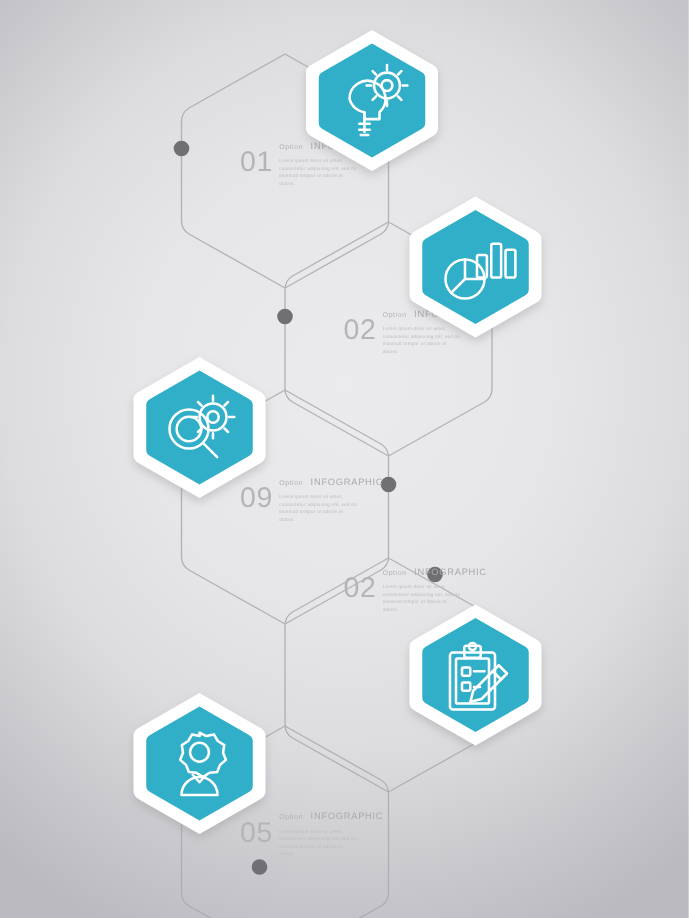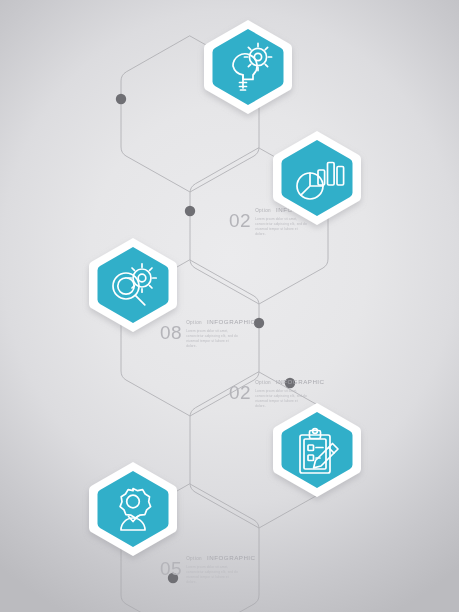--- a/index.html
+++ b/index.html
@@ -136,37 +136,49 @@
 
     <g fill="#6f6f74">
       <circle cx="121" cy="99" r="5.2"></circle>
       <circle cx="190" cy="211" r="5.2"></circle>
       <circle cx="259" cy="323" r="5.2"></circle>
       <circle cx="290" cy="383" r="5.2"></circle>
       <circle cx="173" cy="578" r="5.2"></circle>
     </g>
   </svg>
 
+  <div class="step-text" style="left:160px;top:94px;">
+    <div class="st-row">
+      <div class="st-num">01</div>
+      <div class="st-right">
+        <div class="st-headline">
+          <span class="st-opt-above">Option</span>
+          <span class="st-head">INFOGRAPHIC</span>
+        </div>
+        <div class="st-body">Lorem ipsum dolor sit amet, consectetur adipiscing elit, sed do eiusmod tempor ut labore et dolore.</div>
+      </div>
+    </div>
+  </div>
 
   <div class="step-text" style="left:229px;top:206px;">
     <div class="st-row">
       <div class="st-num">02</div>
       <div class="st-right">
         <div class="st-headline">
           <span class="st-opt-above">Option</span>
           <span class="st-head">INFOGRAPHIC</span>
         </div>
         <div class="st-body">Lorem ipsum dolor sit amet, consectetur adipiscing elit, sed do eiusmod tempor ut labore et dolore.</div>
       </div>
     </div>
   </div>
 
   <div class="step-text" style="left:160px;top:318px;">
     <div class="st-row">
-      <div class="st-num">08</div>
+      <div class="st-num">09</div>
       <div class="st-right">
         <div class="st-headline">
           <span class="st-opt-above">Option</span>
           <span class="st-head">INFOGRAPHIC</span>
         </div>
         <div class="st-body">Lorem ipsum dolor sit amet, consectetur adipiscing elit, sed do eiusmod tempor ut labore et dolore.</div>
       </div>
     </div>
   </div>
 
@@ -176,21 +188,21 @@
       <div class="st-right">
         <div class="st-headline">
           <span class="st-opt-above">Option</span>
           <span class="st-head">INFOGRAPHIC</span>
         </div>
         <div class="st-body">Lorem ipsum dolor sit amet, consectetur adipiscing elit, sed do eiusmod tempor ut labore et dolore.</div>
       </div>
     </div>
   </div>
 
-  <div class="step-text" style="left:160px;top:554px;">
+  <div class="step-text" style="left:160px;top:541px;">
     <div class="st-row">
       <div class="st-num">05</div>
       <div class="st-right">
         <div class="st-headline">
           <span class="st-opt-above">Option</span>
           <span class="st-head">INFOGRAPHIC</span>
         </div>
         <div class="st-body">Lorem ipsum dolor sit amet, consectetur adipiscing elit, sed do eiusmod tempor ut labore et dolore.</div>
       </div>
     </div>

